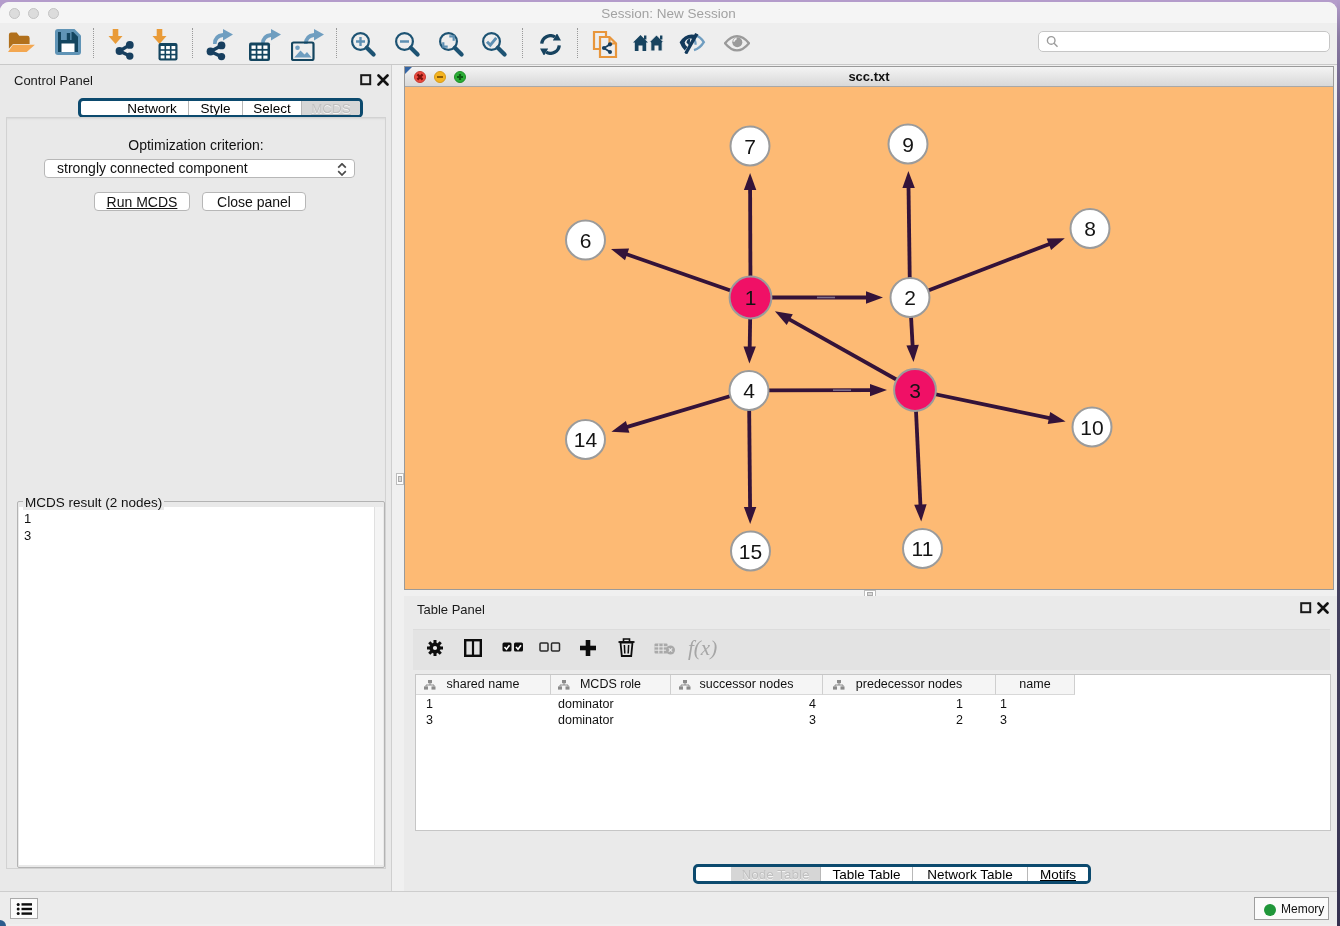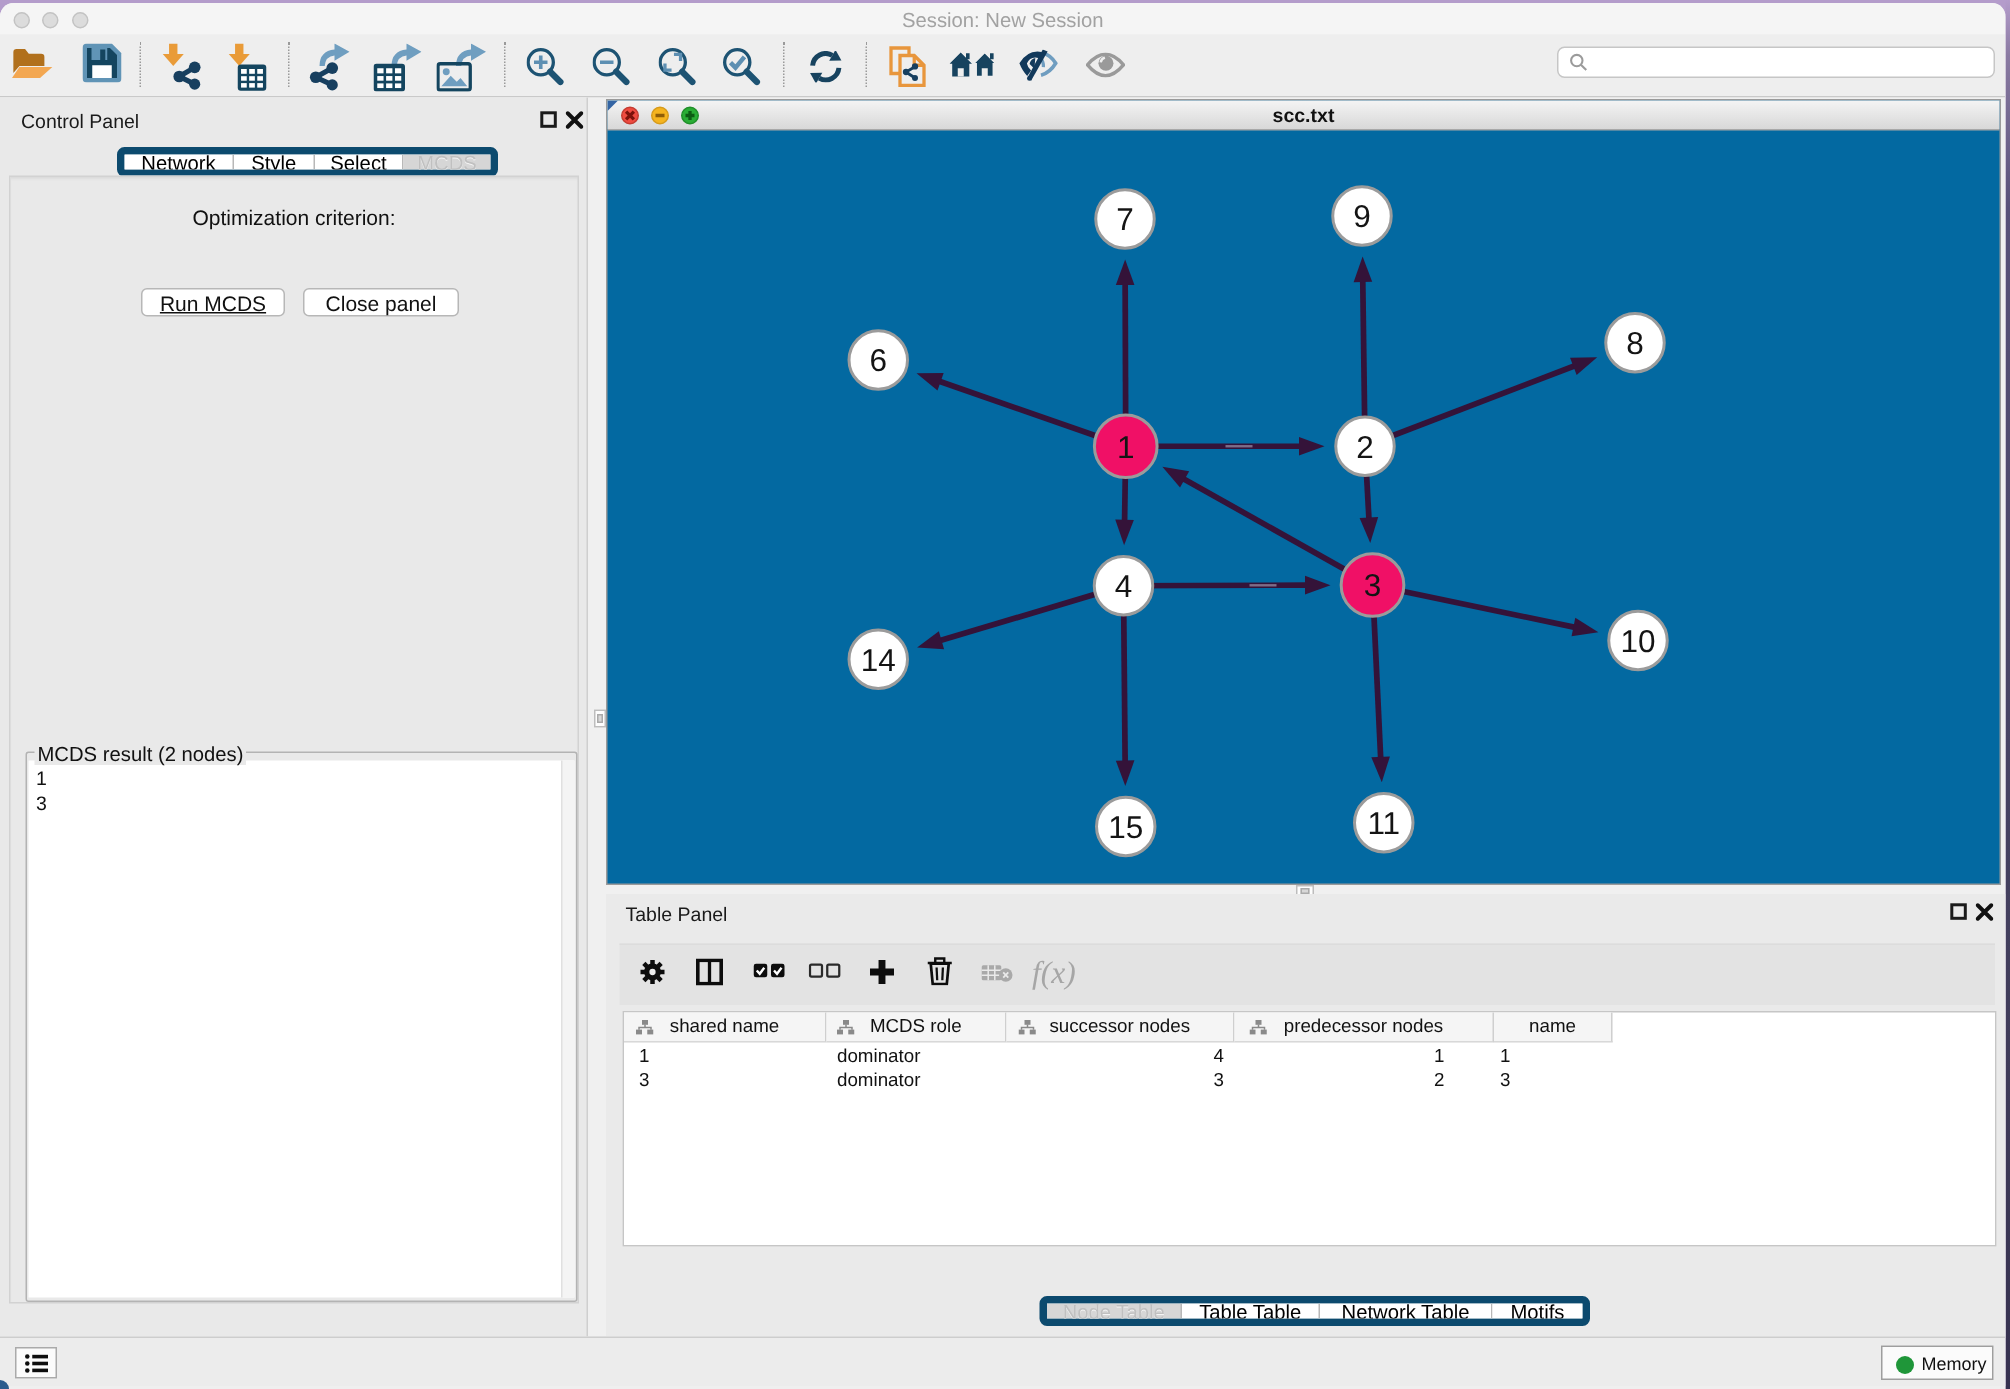--- a/index.html
+++ b/index.html
@@ -25,22 +25,22 @@
   #searchbox { position:absolute; left:1038px; top:8px; width:292px; height:21px;
         background:#ffffff; border:1px solid #c6c6c6; border-radius:5px; }
   
   #content { position:absolute; left:0; top:63px; width:100%; height:826px; background:#f0f0f0; }
   #statusbar { position:absolute; left:0; top:889px; width:100%; height:33px;
         background:#ececec; border-top:1px solid #cdcdcd; }
   
   #cpanel { position:absolute; left:0; top:0; width:392px; height:826px;
         background:#e9e9e9; border-right:1px solid #cfcfcf; }
   .ptitle { font-size:13px; color:#1a1a1a; }
-  .tabgrp { position:absolute; display:flex; border:5px solid #0c4a6e;
-        border-radius:5px; overflow:hidden; background:#fff; }
+  .tabgrp { position:absolute; display:flex; border:3px solid #0c4a6e;
+        border-radius:5px; overflow:hidden; background:#fff;padding-left:35px; }
   .tabgrp .tab { font-size:13.5px; color:#000; text-align:center; background:#fff;
         border-right:1px solid #b8b8b8; display:flex; align-items:center; justify-content:center; }
   .tabgrp .tab:last-child { border-right:none;text-decoration:underline; }
   .tabgrp .tab.dis { background:#d6d6d6; color:#c0c0c0; text-shadow:0 1px 0 #f5f5f5; }
   #cpane { position:absolute; left:6px; top:52px; width:380px; height:752px;
         border:1px solid #d2d2d2; background:#e9e9e9; box-shadow:inset 0 2px 2px -1px #d8d8d8; }
   .btn { position:absolute; background:#ffffff; border:1px solid #b7b7b7; border-radius:4px;
         font-size:14px; color:#111; text-align:center; }
   #combo { position:absolute; left:37px; top:41px; width:311px; height:19px;
         background:#fff; border:1px solid #b7b7b7; border-radius:4px;
@@ -49,21 +49,21 @@
   #mcdsbox { position:absolute; left:10px; top:377px; width:368px; height:373px; }
   #mcdsbox .bord { position:absolute; left:0; top:6px; width:100%; height:367px;
         border:1px solid #b3b3b3; border-radius:2px; }
   #mcdsbox .lab { position:absolute; left:6px; top:0; background:#e9e9e9; padding:0 2px;
         font-size:13.5px; color:#111; }
   #mcdsbox .white { position:absolute; left:2px; top:12px; width:364px; height:358px; background:#fff; }
   #mcdsbox .sb { position:absolute; right:0px; top:0px; width:9px; height:358px;
         background:#f4f4f4; border-left:1px solid #e0e0e0; }
   
   #netwin { position:absolute; left:404px; top:1px; width:930px; height:524px;
-        border:1px solid #9a9a9a; background:#0369a1; }
+        border:1px solid #9a9a9a; background:#fdba74; }
   #nettitle { position:absolute; left:0; top:0; width:100%; height:20px;
         background:linear-gradient(#f4f4f4,#d8d8d8); border-bottom:1px solid #a8a8a8;
         text-align:center; font-size:13px; font-weight:bold; color:#111; line-height:20px; }
   .tl2 { position:absolute; top:4px; width:12px; height:12px; border-radius:50%; }
   #tpanel { position:absolute; left:404px; top:531px; width:933px; height:295px; background:#eaeaea; }
   #tablebox { position:absolute; left:11px; top:78px; width:916px; height:157px;
         background:#fff; border:1px solid #c6c6c6; }
   .hcell { position:absolute; top:0; height:20px; border-right:1px solid #cfcfcf; border-bottom:1px solid #d8d8d8;
         background:#f5f5f5; font-size:12.5px; color:#111; text-align:center; line-height:19px; }
   .rcell { position:absolute; font-size:12.5px; color:#111; height:16px; line-height:16px; }
@@ -249,20 +249,25 @@
           <path d="M1.5,1.5 L10.5,10.5 M10.5,1.5 L1.5,10.5" stroke="#111" stroke-width="2.6" stroke-linecap="round"></path>
         </svg>
         <div class="tabgrp" style="left:78px;top:33px;height:20px;">
           <div class="tab" style="width:73px;">Network</div>
           <div class="tab" style="width:54px;">Style</div>
           <div class="tab" style="width:59px;">Select</div>
           <div class="tab dis" style="width:58px;">MCDS</div>
         </div>
         <div id="cpane">
           <div style="position:absolute;left:0;top:19px;width:100%;text-align:center;font-size:14px;color:#111;">Optimization criterion:</div>
+          <div id="combo">strongly connected component
+            <svg class="abs" style="right:7px;top:3px;" width="10" height="13" viewBox="0 0 10 13">
+              <path d="M1.2,4.6 L5,0.8 L8.8,4.6 M1.2,8.2 L5,12 L8.8,8.2" fill="none" stroke="#4a4a4a" stroke-width="1.7"></path>
+            </svg>
+          </div>
           <div class="btn" style="left:87px;top:74px;width:96px;height:19px;line-height:18px;text-decoration:underline;">Run MCDS</div>
           <div class="btn" style="left:195px;top:74px;width:104px;height:19px;line-height:18px;">Close panel</div>
           <div id="mcdsbox">
             <div class="bord"></div>
             <div class="white">
               <div style="position:absolute;left:5px;top:2px;font-size:13px;color:#111;line-height:16.5px;padding-top:2px;">1<br>3</div>
               <div class="sb"></div>
             </div>
             <div class="lab">MCDS result (2 nodes)</div>
           </div>

